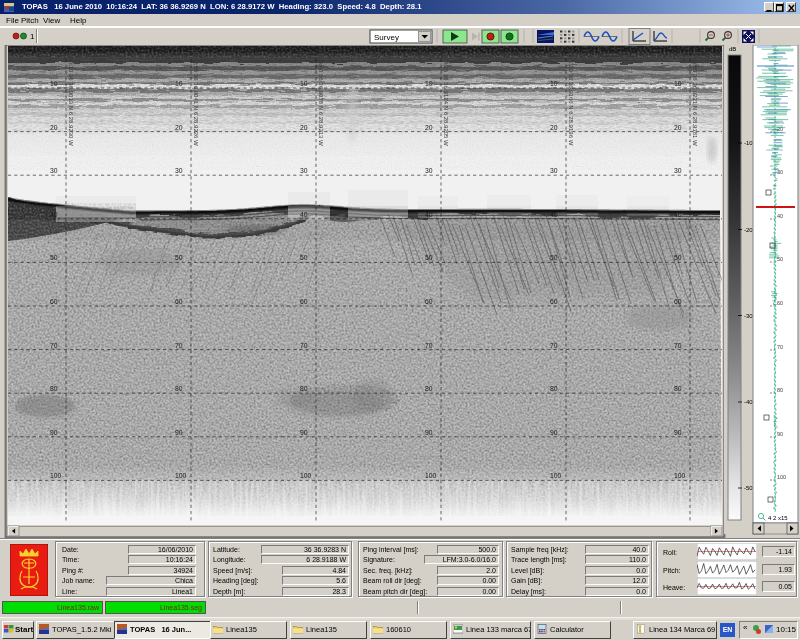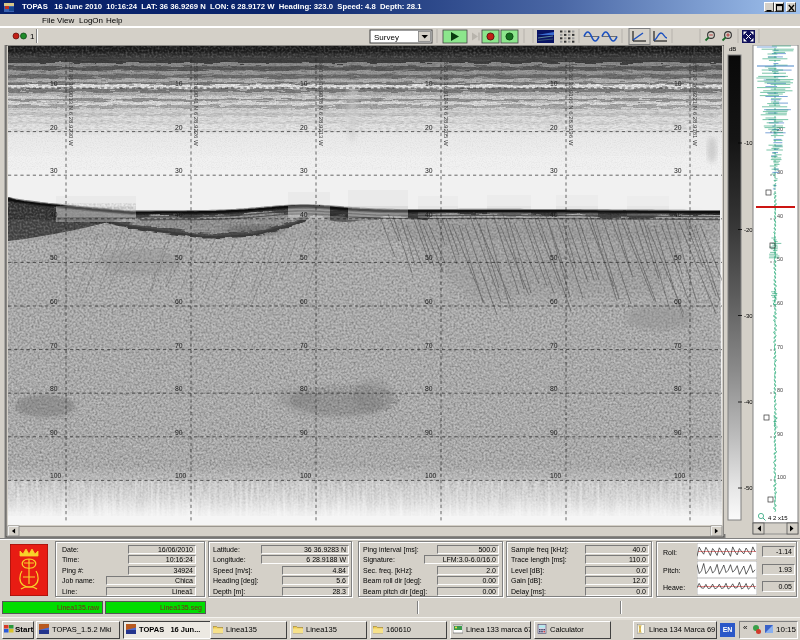--- a/index.html
+++ b/index.html
@@ -14,21 +14,21 @@
   color:#fff; font-weight:bold; font-size:7.7px; line-height:14px; white-space:nowrap; }
 #titletext { position:absolute; left:22px; top:0px; letter-spacing:0px; }
 .capbtn { position:absolute; top:2px; width:10px; height:10px; background:#d4d0c8;
   border-top:1px solid #fff; border-left:1px solid #fff;
   border-right:1px solid #404040; border-bottom:1px solid #404040;
   padding-top:1px; }
 
 
 #menubar { left:0; top:14px; width:800px; height:12px; background:#d4d0c8;
   font-size:8px; color:#000; }
-#menubar span { position:absolute; top:2px;margin-left:36px; }
+#menubar span { position:absolute; top:2px; }
 
 
 #toolbar { left:0; top:26px; width:800px; height:18px; background:#d4d0c8;
   border-top:1px solid #fff; }
 
 
 #infopanel { left:0; top:538px; width:800px; height:62px; background:#d4d0c8;
   border-top:1px solid #808080; box-shadow:inset 0 1px 0 #fff; font-size:7px; color:#000; }
 .grp { position:absolute; top:2px; height:56px;
   border:1px solid #808080; box-shadow:1px 1px 0 #fff, inset 1px 1px 0 #fff; }
@@ -640,22 +640,22 @@
       </div>
   <div class="capbtn" style="left:786px;">
         <svg width="7" height="8" viewBox="0 0 7 8" style="display:block;margin:0 auto">
           <path d="M0.8,1 L6,7 M6,1 L0.8,7" stroke="#000" stroke-width="1.3"></path>
         </svg>
       </div>
 </div>
 
 <div id="menubar" class="abs" style="z-index:5">
   <span style="left:6px">File</span>
-  <span style="left:21px">View</span>
-  <span style="left:43px">LogOn</span>
+  <span style="left:21px">Pitch</span>
+  <span style="left:43px">View</span>
   <span style="left:70px">Help</span>
 </div>
 
 <div id="toolbar" class="abs" style="z-index:5">
   <svg class="abs" style="left:0;top:0" width="800" height="18" viewBox="0 0 800 18">
 <rect x="0" y="0" width="800" height="18" fill="#d4d0c8"></rect>
 <line x1="0" y1="0.5" x2="800" y2="0.5" stroke="#fff"></line>
 <circle cx="16" cy="9" r="3" fill="#c22017" stroke="#5a0d0a" stroke-width="0.7"></circle>
 <circle cx="23.5" cy="9" r="3" fill="#1f8c2a" stroke="#0a3d10" stroke-width="0.7"></circle>
 <text x="30" y="12" font-size="8" fill="#000">1</text>
@@ -823,21 +823,21 @@
 <rect x="0" y="1" width="4.5" height="3.5" fill="#d83a28"></rect>
           <rect x="5" y="1" width="4.5" height="3.5" fill="#2a9a3a"></rect>
 <rect x="0" y="5" width="4.5" height="3.5" fill="#2a5ad8"></rect>
           <rect x="5" y="5" width="4.5" height="3.5" fill="#d8c22a"></rect>
 </svg>Start</div>
 <div class="task" style="left:36px; width:84px;"><svg class="ticon" viewBox="0 0 10 10">
           <rect x="0" y="0" width="10" height="6" fill="#b85a20"></rect>
           <rect x="0" y="6" width="10" height="4" fill="#24348c"></rect>
           <path d="M0,6 L10,3.5 L10,6 Z" fill="#4a6ad0"></path>
         </svg>TOPAS_1.5.2 Mki</div>
-<div class="task pressed" style="left:123px; width:100px;"><svg class="ticon" viewBox="0 0 10 10">
+<div class="task pressed" style="left:114px; width:100px;"><svg class="ticon" viewBox="0 0 10 10">
           <rect x="0" y="0" width="10" height="6" fill="#b85a20"></rect>
           <rect x="0" y="6" width="10" height="4" fill="#24348c"></rect>
           <path d="M0,6 L10,3.5 L10,6 Z" fill="#4a6ad0"></path>
         </svg><b>TOPAS&nbsp;&nbsp; 16 Jun...</b></div>
 <div class="task" style="left:210px; width:77px;"><svg class="ticon" viewBox="0 0 10 10">
           <path d="M0,2.5 L3.5,2.5 L4.5,3.5 L10,3.5 L10,9 L0,9 Z" fill="#efce54" stroke="#8a6d1a" stroke-width="0.5"></path>
           <path d="M0,4.5 L10,4.5 L10,9 L0,9 Z" fill="#f7e28a"></path>
         </svg>Linea135</div>
 <div class="task" style="left:290px; width:77px;"><svg class="ticon" viewBox="0 0 10 10">
           <path d="M0,2.5 L3.5,2.5 L4.5,3.5 L10,3.5 L10,9 L0,9 Z" fill="#efce54" stroke="#8a6d1a" stroke-width="0.5"></path>

